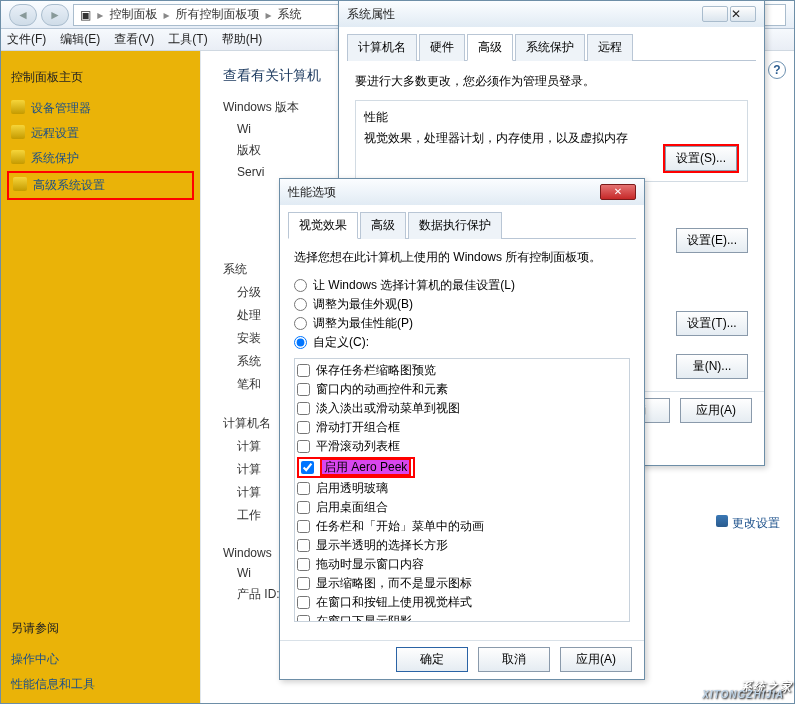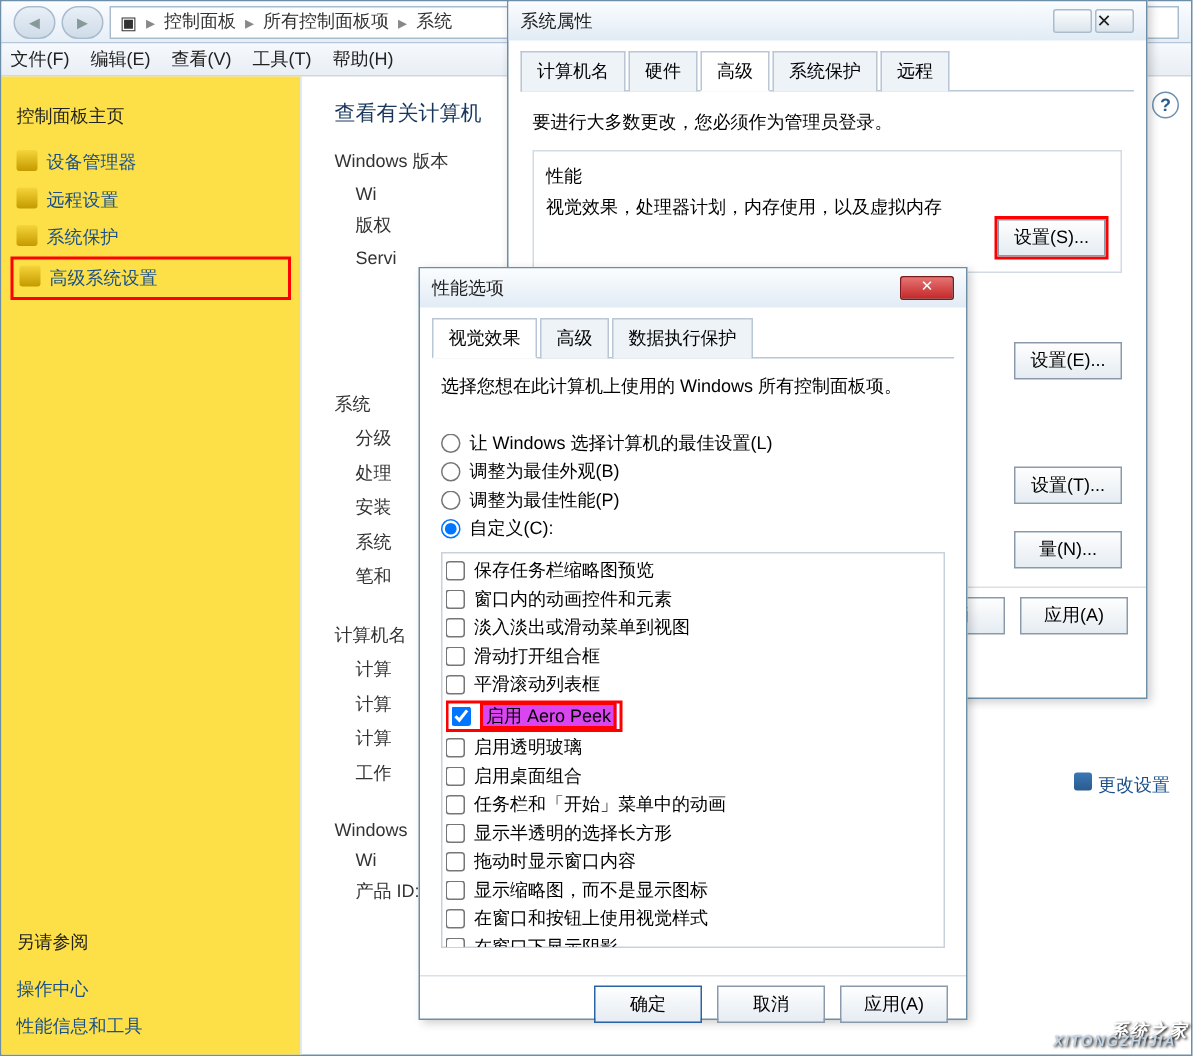--- a/index.html
+++ b/index.html
@@ -5,21 +5,21 @@
   * { box-sizing: border-box; margin: 0; padding: 0; font-family: "Microsoft YaHei", "SimSun", Tahoma, sans-serif; font-size: 12px; }
   body { background: #fff; width: 800px; height: 704px; position: relative; overflow: hidden; }
   .cp-window { position: absolute; left: 0; top: 0; width: 795px; height: 704px; border: 1px solid #6d8ea7; background: #fff; }
   .cp-title { height: 28px; background: linear-gradient(#fbfdff,#e6eef7); border-bottom: 1px solid #b7c6d6; display:flex;align-items:center;padding:0 8px;gap:4px;}
   .nav-btn{width:28px;height:22px;border-radius:11px;background:linear-gradient(#e8eff7,#cfdce8);border:1px solid #a9bccd;display:flex;align-items:center;justify-content:center;color:#899;}
   .addr{flex:1;height:22px;border:1px solid #a9bccd;background:#fff;display:flex;align-items:center;padding:0 6px;gap:6px;color:#333;}
   .search{width:180px;height:22px;border:1px solid #a9bccd;background:#fff;margin-left:4px;}
   .minbtn{width:26px;height:16px;border:1px solid #a9bccd;background:linear-gradient(#fdfdfd,#dbe5ee);border-radius:2px;}
   .menu{height:22px;background:linear-gradient(#f6f9fd,#e9eef5);border-bottom:1px solid #cfd8e1;display:flex;align-items:center;padding:0 6px;gap:14px;color:#222;}
   .body{display:flex;height:calc(100% - 50px);}
-  .sidebar{width:200px;background:#fde047;border-right:1px solid #e0e6ec;padding:14px 6px;color:#1a4f8a;}
+  .sidebar{width:200px;background:#eab308;border-right:1px solid #e0e6ec;padding:14px 6px;color:#1a4f8a;}
   .side-title{color:#222;margin:4px 4px 10px;}
   .side-link{display:flex;align-items:flex-start;gap:6px;padding:4px 4px;color:#1a4f8a;cursor:pointer;}
   .side-link .shield{width:14px;height:14px;background:linear-gradient(#f6d53a,#c49a00);border-radius:2px;}
   .redbox{border:2px solid #ff0000;}
   .side-block2{margin-top:420px;}
   .main{flex:1;padding:16px 22px;color:#222;}
   .main h2{color:#18365c;font-size:14px;font-weight:normal;margin-bottom:14px;}
   .kv{margin:6px 0;color:#333;}
   .windlg{position:absolute;border:1px solid #6d8ea7;background:#fff;box-shadow:2px 2px 6px rgba(0,0,0,.2);}
   .dlg-title{height:26px;background:linear-gradient(#fbfdff,#e1ebf4);display:flex;align-items:center;justify-content:space-between;padding:0 8px;color:#222;}
@@ -165,21 +165,21 @@
     <span>性能选项</span>
     <span class="closebtn">✕</span>
   </div>
   <div class="tabs">
     <div class="tab active">视觉效果</div>
     <div class="tab">高级</div>
     <div class="tab">数据执行保护</div>
   </div>
   <div style="padding:10px 14px;">
     <div>选择您想在此计算机上使用的 Windows 所有控制面板项。</div>
-    <div style="margin-top:20px;" id="radios">
+    <div style="margin-top:10px;" id="radios">
         <label class="radio-row">
           <input type="radio" name="vfx" style="">
           <span>让 Windows 选择计算机的最佳设置(L)</span>
         </label>
         <label class="radio-row">
           <input type="radio" name="vfx" style="">
           <span>调整为最佳外观(B)</span>
         </label>
         <label class="radio-row">
           <input type="radio" name="vfx" style="">

